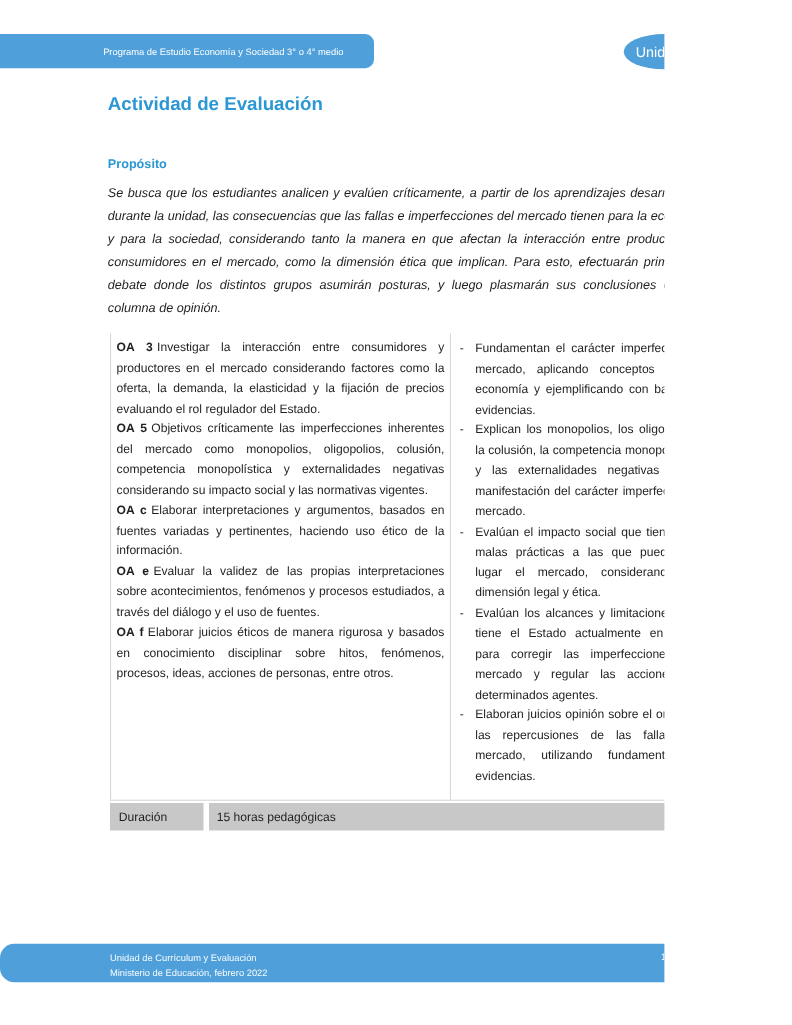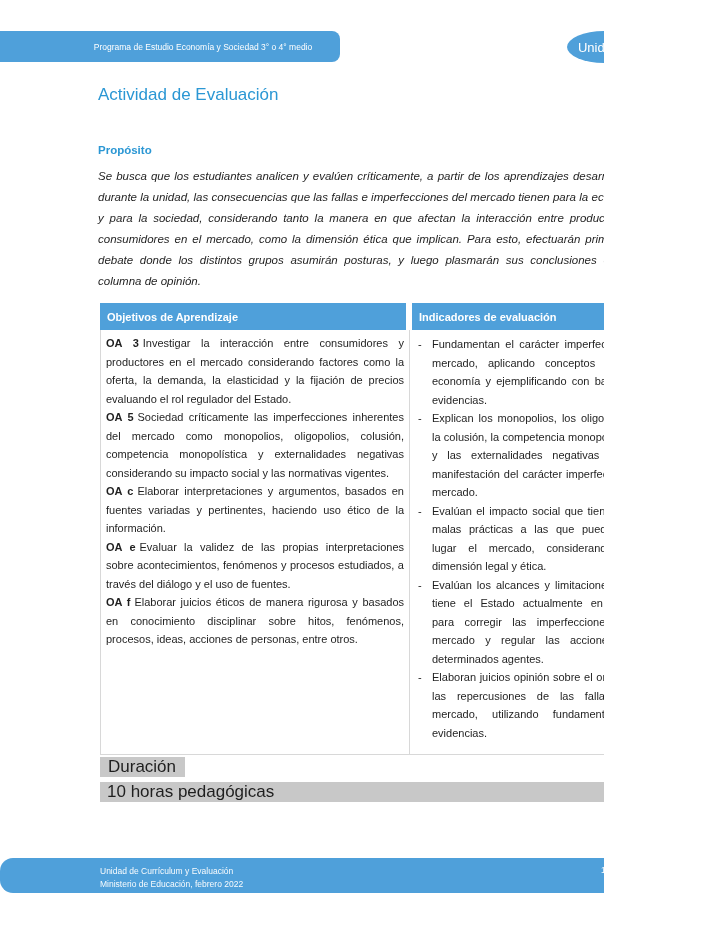--- a/index.html
+++ b/index.html
@@ -36,21 +36,21 @@
     font-size: 13px;
     display: flex; align-items: center; justify-content: center;
   }
 
   
   .doc-title {
     position: absolute;
     top: 85px; left: 98px;
     margin: 0;
     font-size: 17px;
-    font-weight: normal;
+    font-weight: bold;
     color: var(--title-blue, #2B97D4);
   }
   .purpose-heading {
     position: absolute;
     top: 144px; left: 98px;
     margin: 0;
     font-size: 11.5px;
     font-weight: bold;
     color: var(--title-blue, #2B97D4);
   }
@@ -109,22 +109,21 @@
     line-height: 18.5px;
   }
   .indicator-dash { width: 16px; flex-shrink: 0; padding-left: 2px; }
   .indicator-text { flex: 1; text-align: justify; }
 
   .duration-row {
     display: flex;
     gap: 5px;
     margin-top: 2px;
     height: 25px;
-    font-size: 17px;
-    flex-direction: column;
+    font-size: 11px;
   }
   .dur-label {
     width: 85px;
     background: var(--duration-gray, #C8C8C8);
     display: flex; align-items: center;
     padding-left: 8px;
   }
   .dur-value {
     flex: 1;
     background: var(--duration-gray, #C8C8C8);
@@ -163,32 +162,28 @@
   </div>
   <div class="unit-badge">
     <span>Unidad 2</span>
   </div>
 
   <h1 class="doc-title">Actividad de Evaluación</h1>
   <h2 class="purpose-heading">Propósito</h2>
   <p class="purpose-text">Se busca que los estudiantes analicen y evalúen críticamente, a partir de los aprendizajes desarrollados durante la unidad, las consecuencias que las fallas e imperfecciones del mercado tienen para la economía y para la sociedad, considerando tanto la manera en que afectan la interacción entre productores y consumidores en el mercado, como la dimensión ética que implican. Para esto, efectuarán primero un debate donde los distintos grupos asumirán posturas, y luego plasmarán sus conclusiones en una columna de opinión.</p>
 
   <div class="eval-table">
-    <div class="thead">
-      <div class="th th-left">Objetivos de Aprendizaje</div>
-      <div class="th th-right">Indicadores de evaluación</div>
-    </div>
 
     <div class="tbody">
       <div class="td-left">
         <p class="objective-item">
           <span class="oa-code">OA 3</span><span>Investigar la interacción entre consumidores y productores en el mercado considerando factores como la oferta, la demanda, la elasticidad y la fijación de precios evaluando el rol regulador del Estado.</span>
         </p>
         <p class="objective-item">
-          <span class="oa-code">OA 5</span><span>Sociedad críticamente las imperfecciones inherentes del mercado como monopolios, oligopolios, colusión, competencia monopolística y externalidades negativas considerando su impacto social y las normativas vigentes.</span>
+          <span class="oa-code">OA 5</span><span>Objetivos críticamente las imperfecciones inherentes del mercado como monopolios, oligopolios, colusión, competencia monopolística y externalidades negativas considerando su impacto social y las normativas vigentes.</span>
         </p>
         <p class="objective-item">
           <span class="oa-code">OA c</span><span>Elaborar interpretaciones y argumentos, basados en fuentes variadas y pertinentes, haciendo uso ético de la información.</span>
         </p>
         <p class="objective-item">
           <span class="oa-code">OA e</span><span>Evaluar la validez de las propias interpretaciones sobre acontecimientos, fenómenos y procesos estudiados, a través del diálogo y el uso de fuentes.</span>
         </p>
         <p class="objective-item">
           <span class="oa-code">OA f</span><span>Elaborar juicios éticos de manera rigurosa y basados en conocimiento disciplinar sobre hitos, fenómenos, procesos, ideas, acciones de personas, entre otros.</span>
         </p>
@@ -213,21 +208,21 @@
         </div>
         <div class="indicator-item">
           <span class="indicator-dash">-</span>
           <span class="indicator-text">Elaboran juicios opinión sobre el origen y las repercusiones de las fallas del mercado, utilizando fundamentos y evidencias.</span>
         </div>
       </div>
     </div>
 
     <div class="duration-row">
       <div class="dur-label">Duración</div>
-      <div class="dur-value">10 horas pedagógicas</div>
+      <div class="dur-value">15 horas pedagógicas</div>
     </div>
   </div>
 
   <div class="footer-bar">
     <div class="footer-org">
       <div>Unidad de Currículum y Evaluación</div>
       <div>Ministerio de Educación, febrero 2022</div>
     </div>
     <div class="footer-page">105</div>
   </div>

